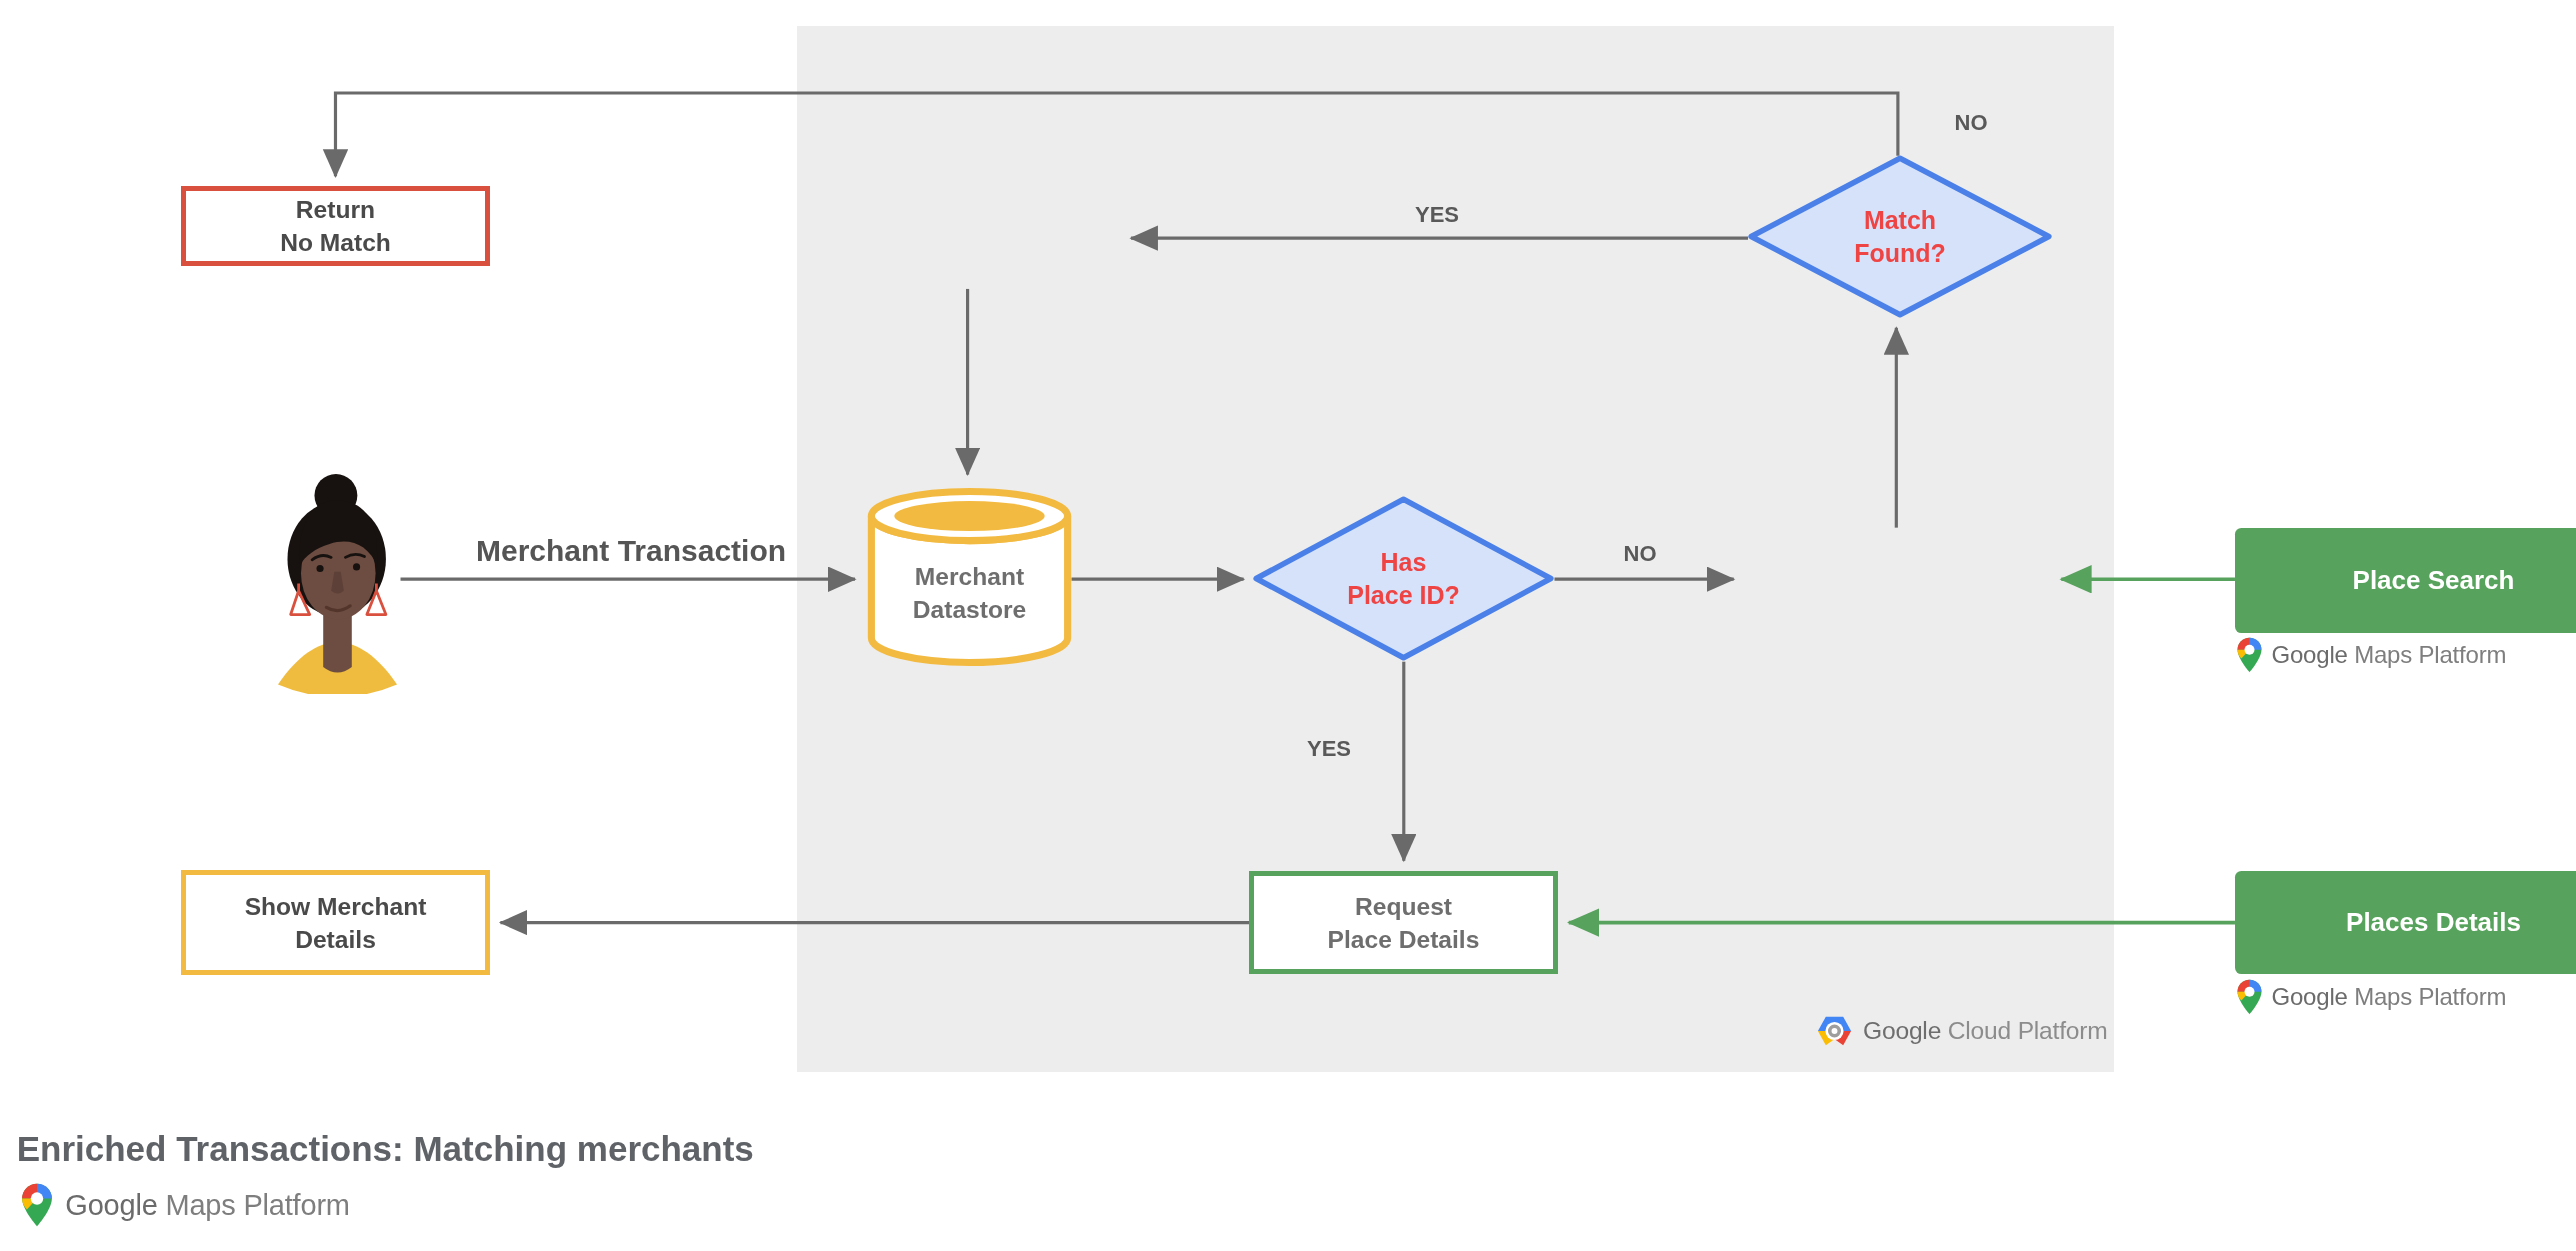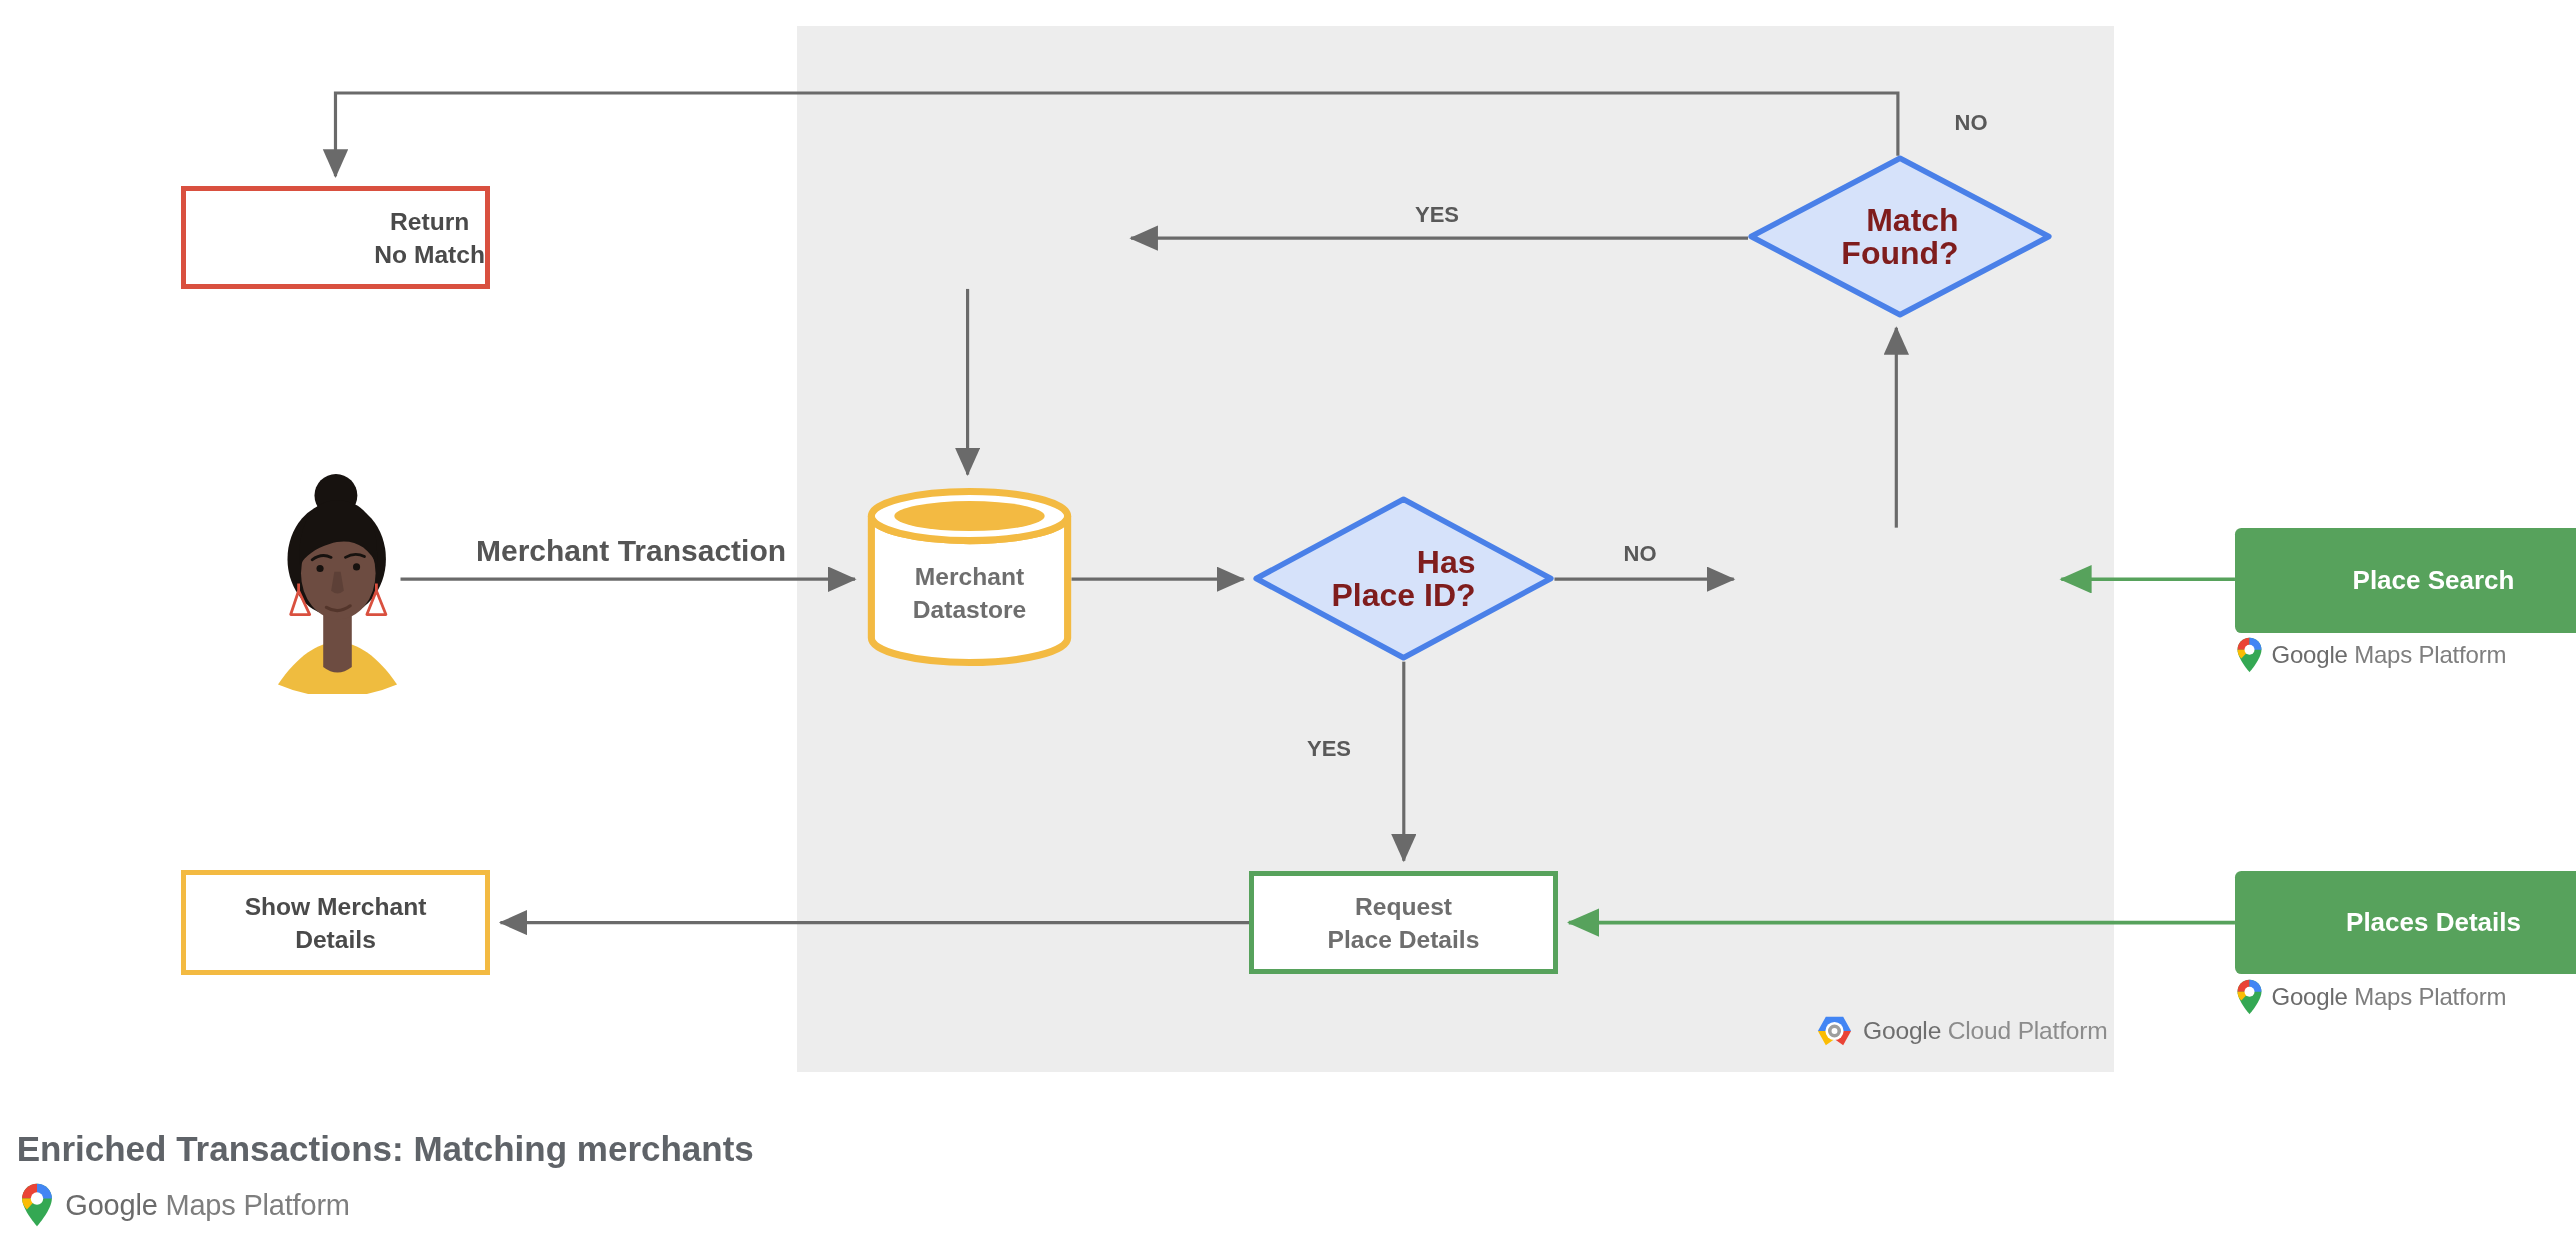--- a/index.html
+++ b/index.html
@@ -3,33 +3,33 @@
 <meta charset="utf-8">
 <style>
   html,body{margin:0;padding:0;background:#ffffff;font-family:"Liberation Sans",sans-serif;}
   .canvas{position:relative;width:2576px;height:1252px;background:#ffffff;overflow:hidden;}
   .panel{position:absolute;left:797px;top:26px;width:1317px;height:1046px;background:#EDEDED;}
   svg.connectors{position:absolute;left:0;top:0;}
 
   .node{position:absolute;display:flex;align-items:center;justify-content:center;text-align:center;
         background:#ffffff;box-sizing:border-box;font-weight:700;font-size:24.6px;line-height:33px;
         color:#6E6E6E;white-space:pre-line;}
-  #node-return {left:181px; top:186px; width:309px;height:103px;border:5.6px solid #D9503F;color:#4A4A4A;justify-content:flex-end;}
+  #node-return {left:181px; top:186px; width:309px;height:80px;border:5.6px solid #D9503F;color:#4A4A4A;}
   #node-save   {left:813px;top:186px; width:308px;height:103px;border:5.6px solid #4A80E8;}
   #node-find   {left:1742px;top:529px; width:309px;height:100px;border:5.6px solid #57A25C;}
   #node-request{left:1249px;top:871px;width:309px;height:103px;border:5.6px solid #57A25C;}
   #node-show   {left:181px; top:870px;width:309px;height:105px;border:5.6px solid #F3BA42;color:#4A4A4A;}
 
   .api-box{position:absolute;display:flex;align-items:center;justify-content:center;background:#57A25C;
            color:#ffffff;font-weight:700;font-size:26px;border-radius:6.3px;padding-left:44px;}
   #api-place-search {left:2235px;top:528px; width:309px;height:105px;}
   #api-places-details{left:2235px;top:871px;width:309px;height:103px;}
 
-  .diamond{position:absolute;display:flex;align-items:center;justify-content:center;text-align:right;
-           font-weight:700;font-size:32px;line-height:33px;color:#7f1d1d;white-space:pre-line;}
+  .diamond{position:absolute;display:flex;align-items:center;justify-content:center;text-align:center;
+           font-weight:700;font-size:25px;line-height:33px;color:#ef4444;white-space:pre-line;}
   #diamond-match{left:1748px;top:155px;width:304px;height:163px;}
   #diamond-has  {left:1253px;top:496px;width:301px;height:165px;}
   .diamond svg{position:absolute;left:0;top:0;}
   .diamond .node-label{position:relative;}
 
   .cylinder{position:absolute;left:867px;top:486px;width:205px;height:182px;display:flex;align-items:center;
             justify-content:center;text-align:center;font-weight:700;font-size:24.6px;line-height:33px;
             color:#6E6E6E;white-space:pre-line;}
   .cylinder svg{position:absolute;left:0;top:0;}
   .cylinder .node-label{position:relative;padding-top:32px;}

